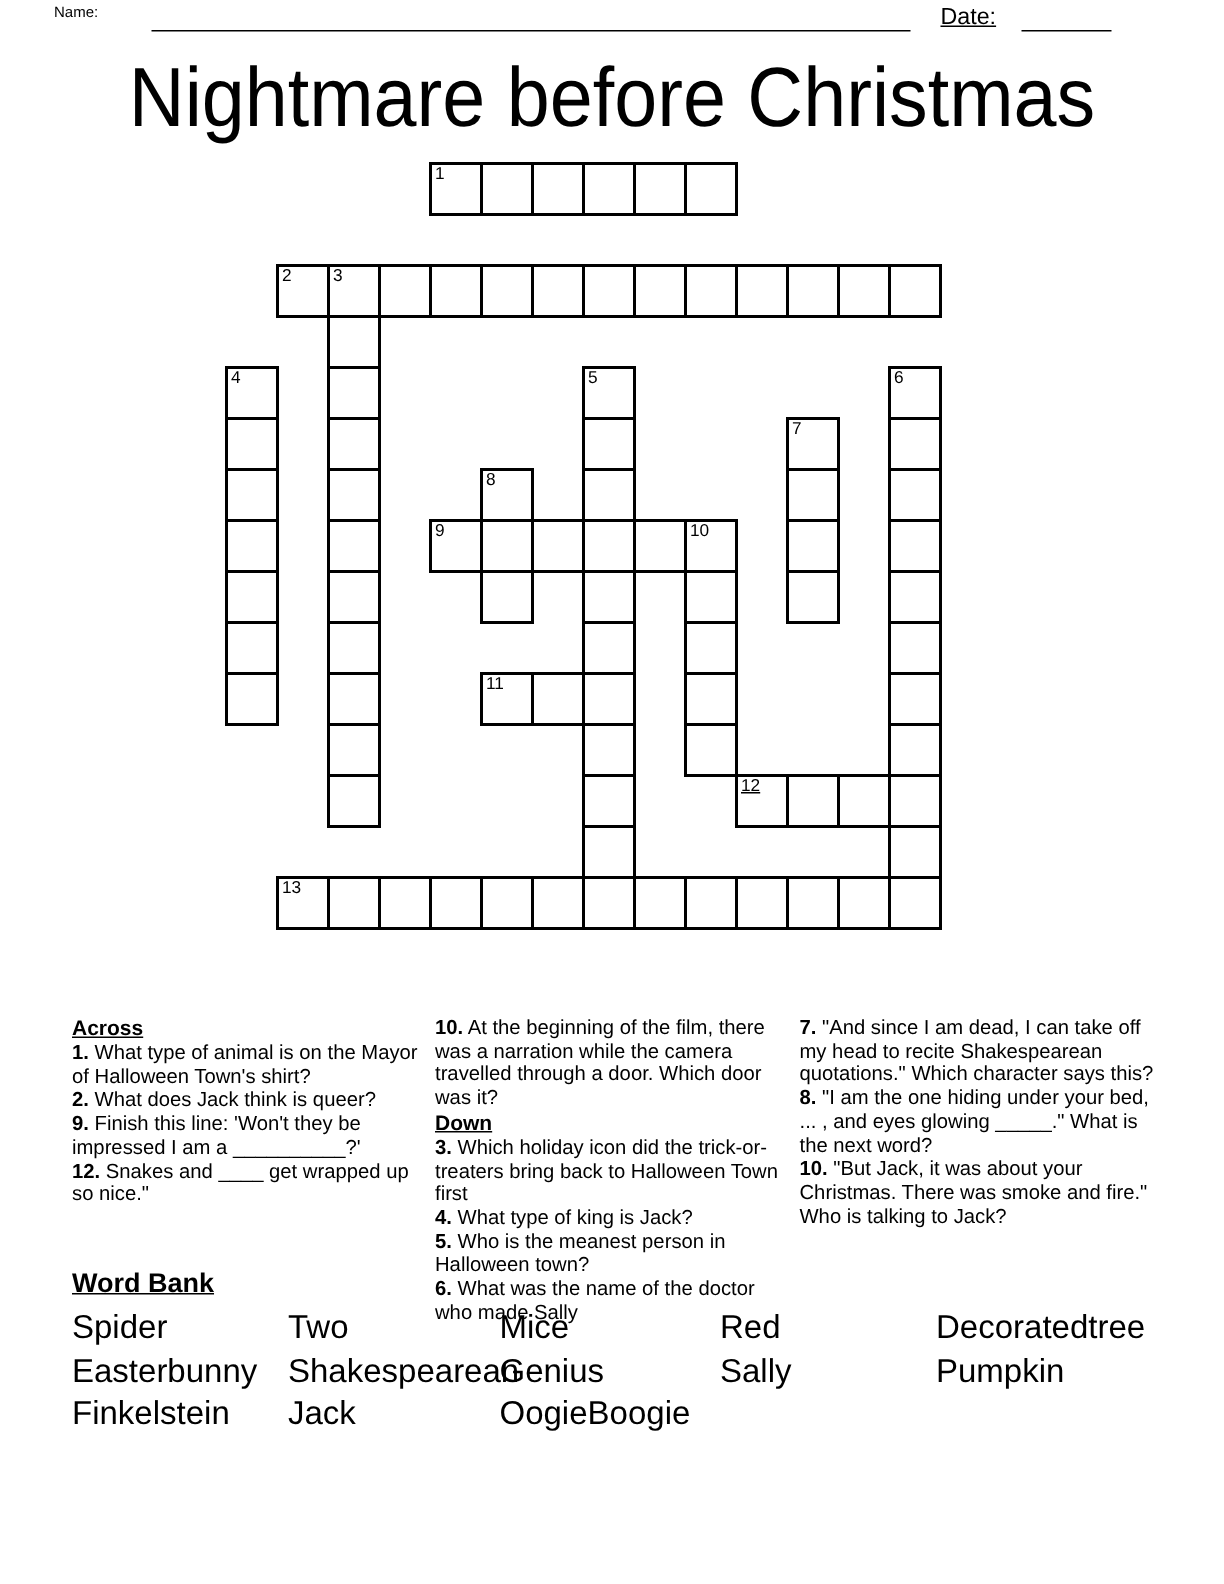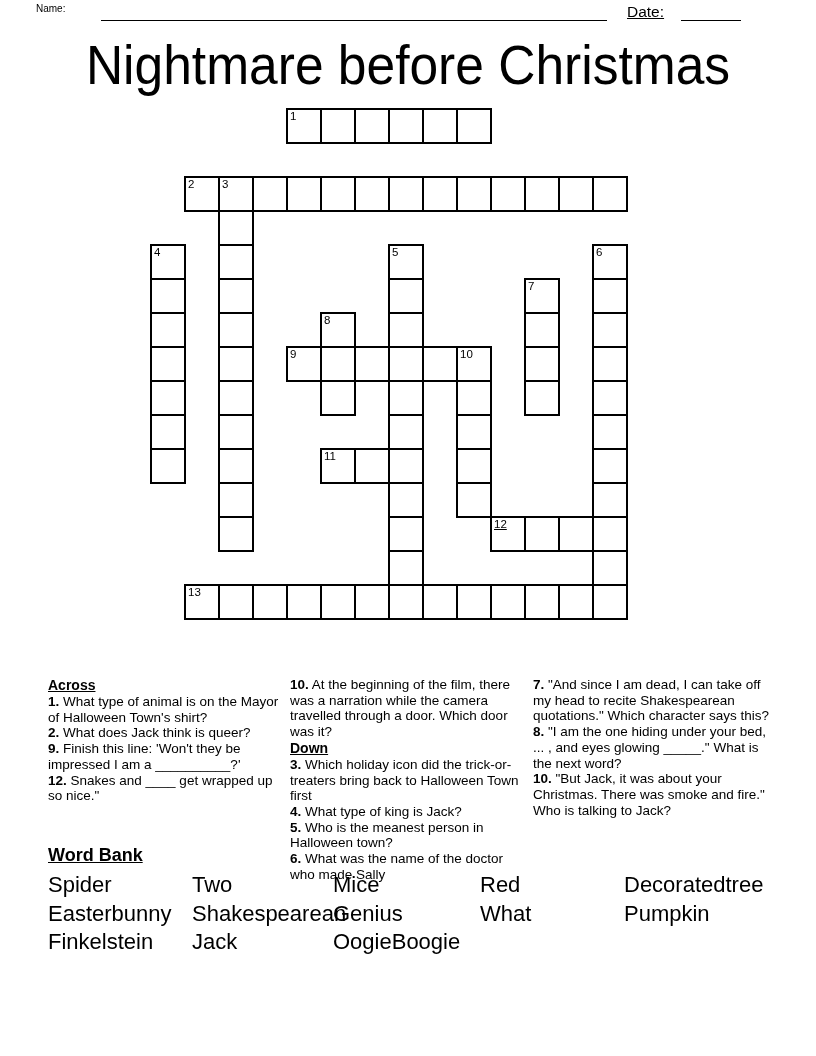--- a/index.html
+++ b/index.html
@@ -191,21 +191,21 @@
   <div class="wb-heading">Word Bank</div>
   <div id="wordbank">
       <span>Spider</span>
       <span>Two</span>
       <span>Mice</span>
       <span>Red</span>
       <span>Decoratedtree</span>
       <span>Easterbunny</span>
       <span>Shakespearean</span>
       <span>Genius</span>
-      <span>What</span>
+      <span>Sally</span>
       <span>Pumpkin</span>
       <span>Finkelstein</span>
       <span>Jack</span>
       <span>OogieBoogie</span>
       <span></span>
       <span></span>
     </div>
 </div>
 
 </body></html>

